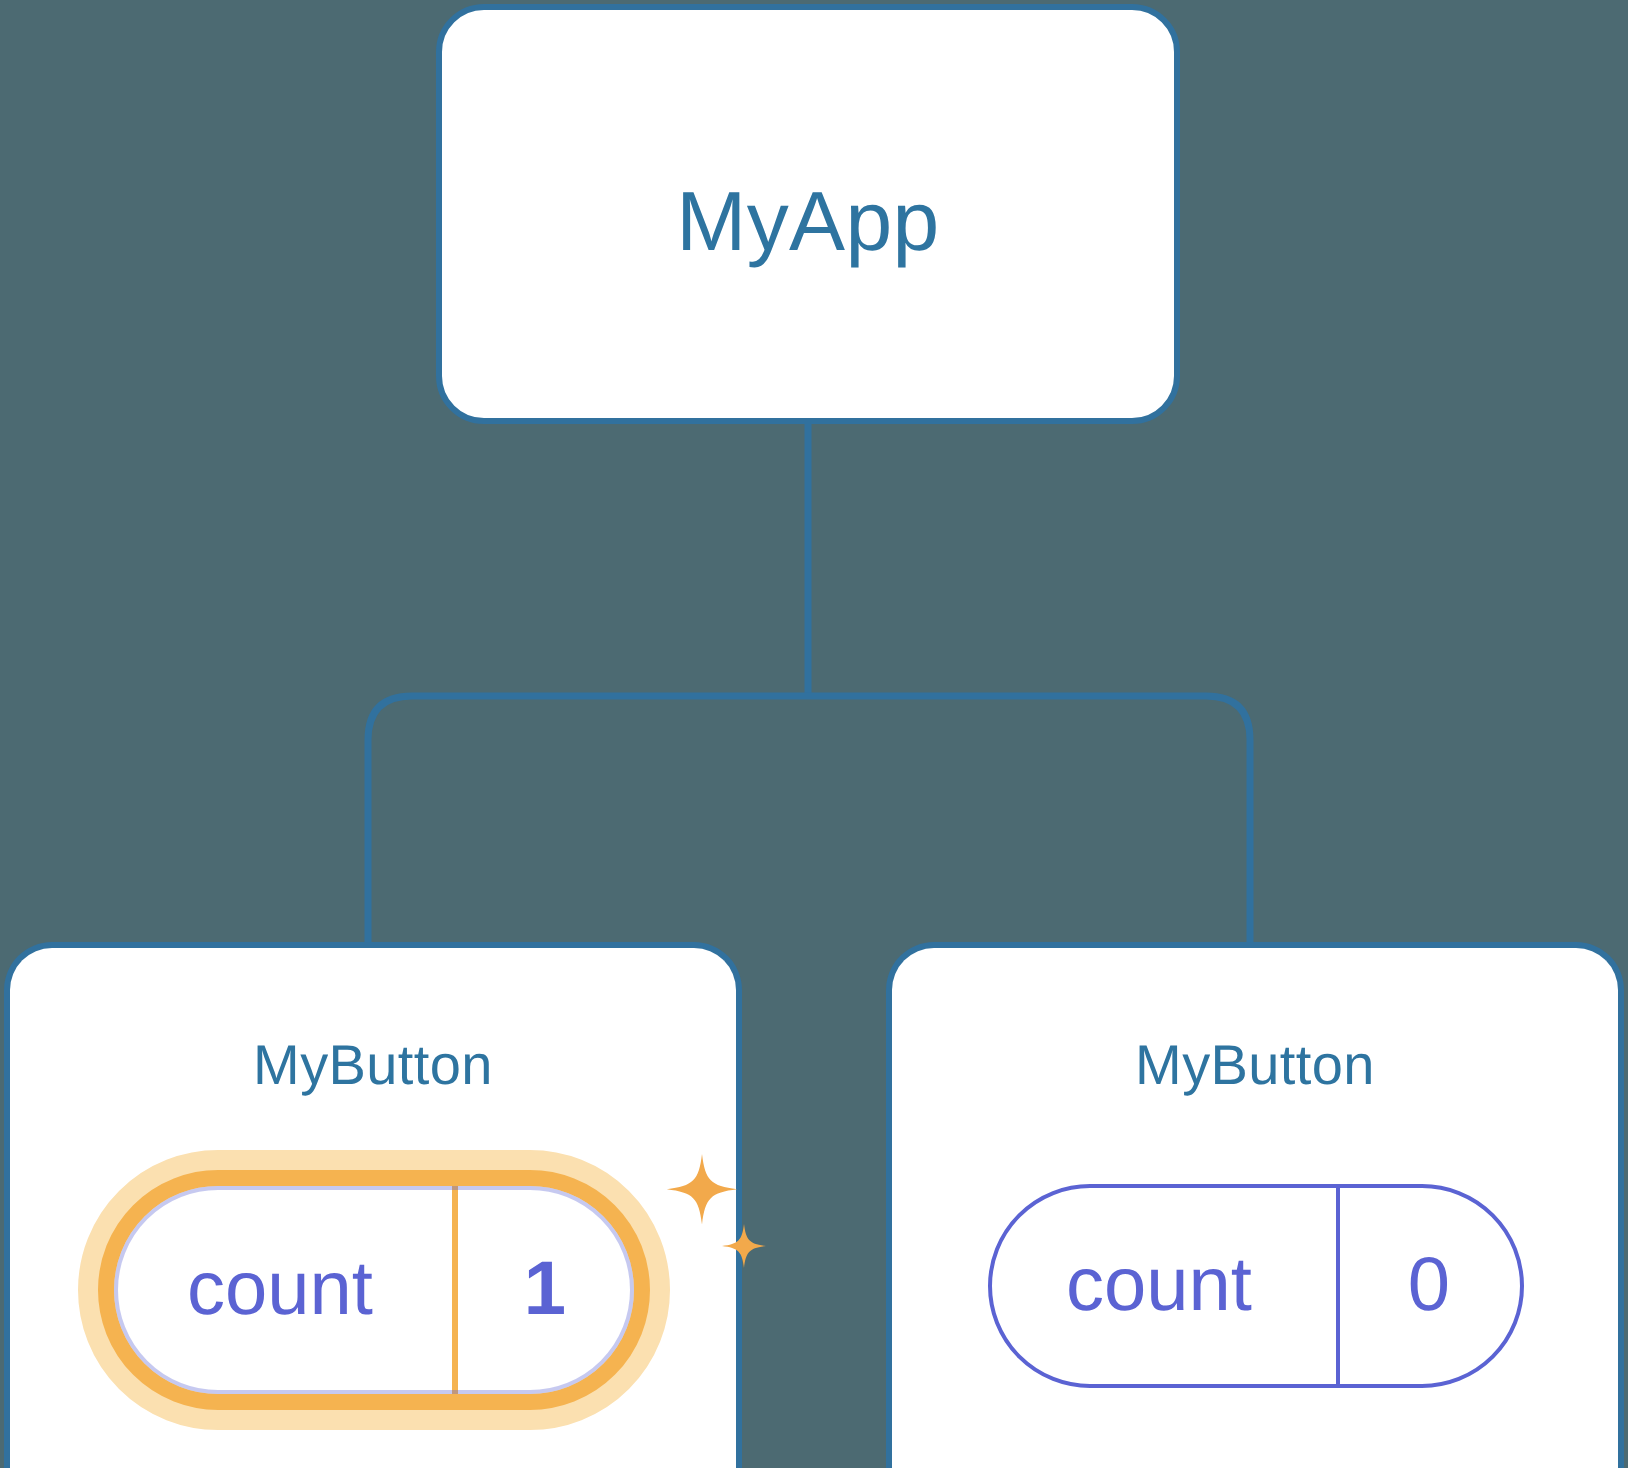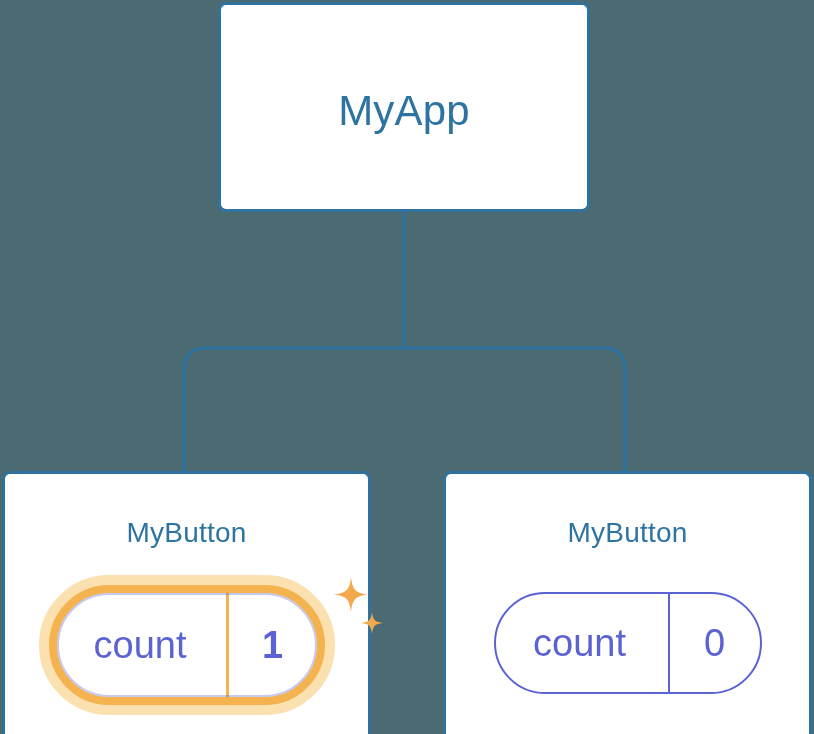--- a/index.html
+++ b/index.html
@@ -20,21 +20,21 @@
     left: 0;
     top: 0;
     width: 814px;
     height: 734px;
     pointer-events: none;
   }
   .node {
     position: absolute;
     background: #FFFFFF;
     border: 3px solid #31719E;
-    border-radius: 8px;
+    border-radius: 24px;
     box-sizing: border-box;
   }
   #node-root {
     left: 218px;
     top: 2px;
     width: 372px;
     height: 210px;
   }
   #node-child-0 {
     left: 2px;

